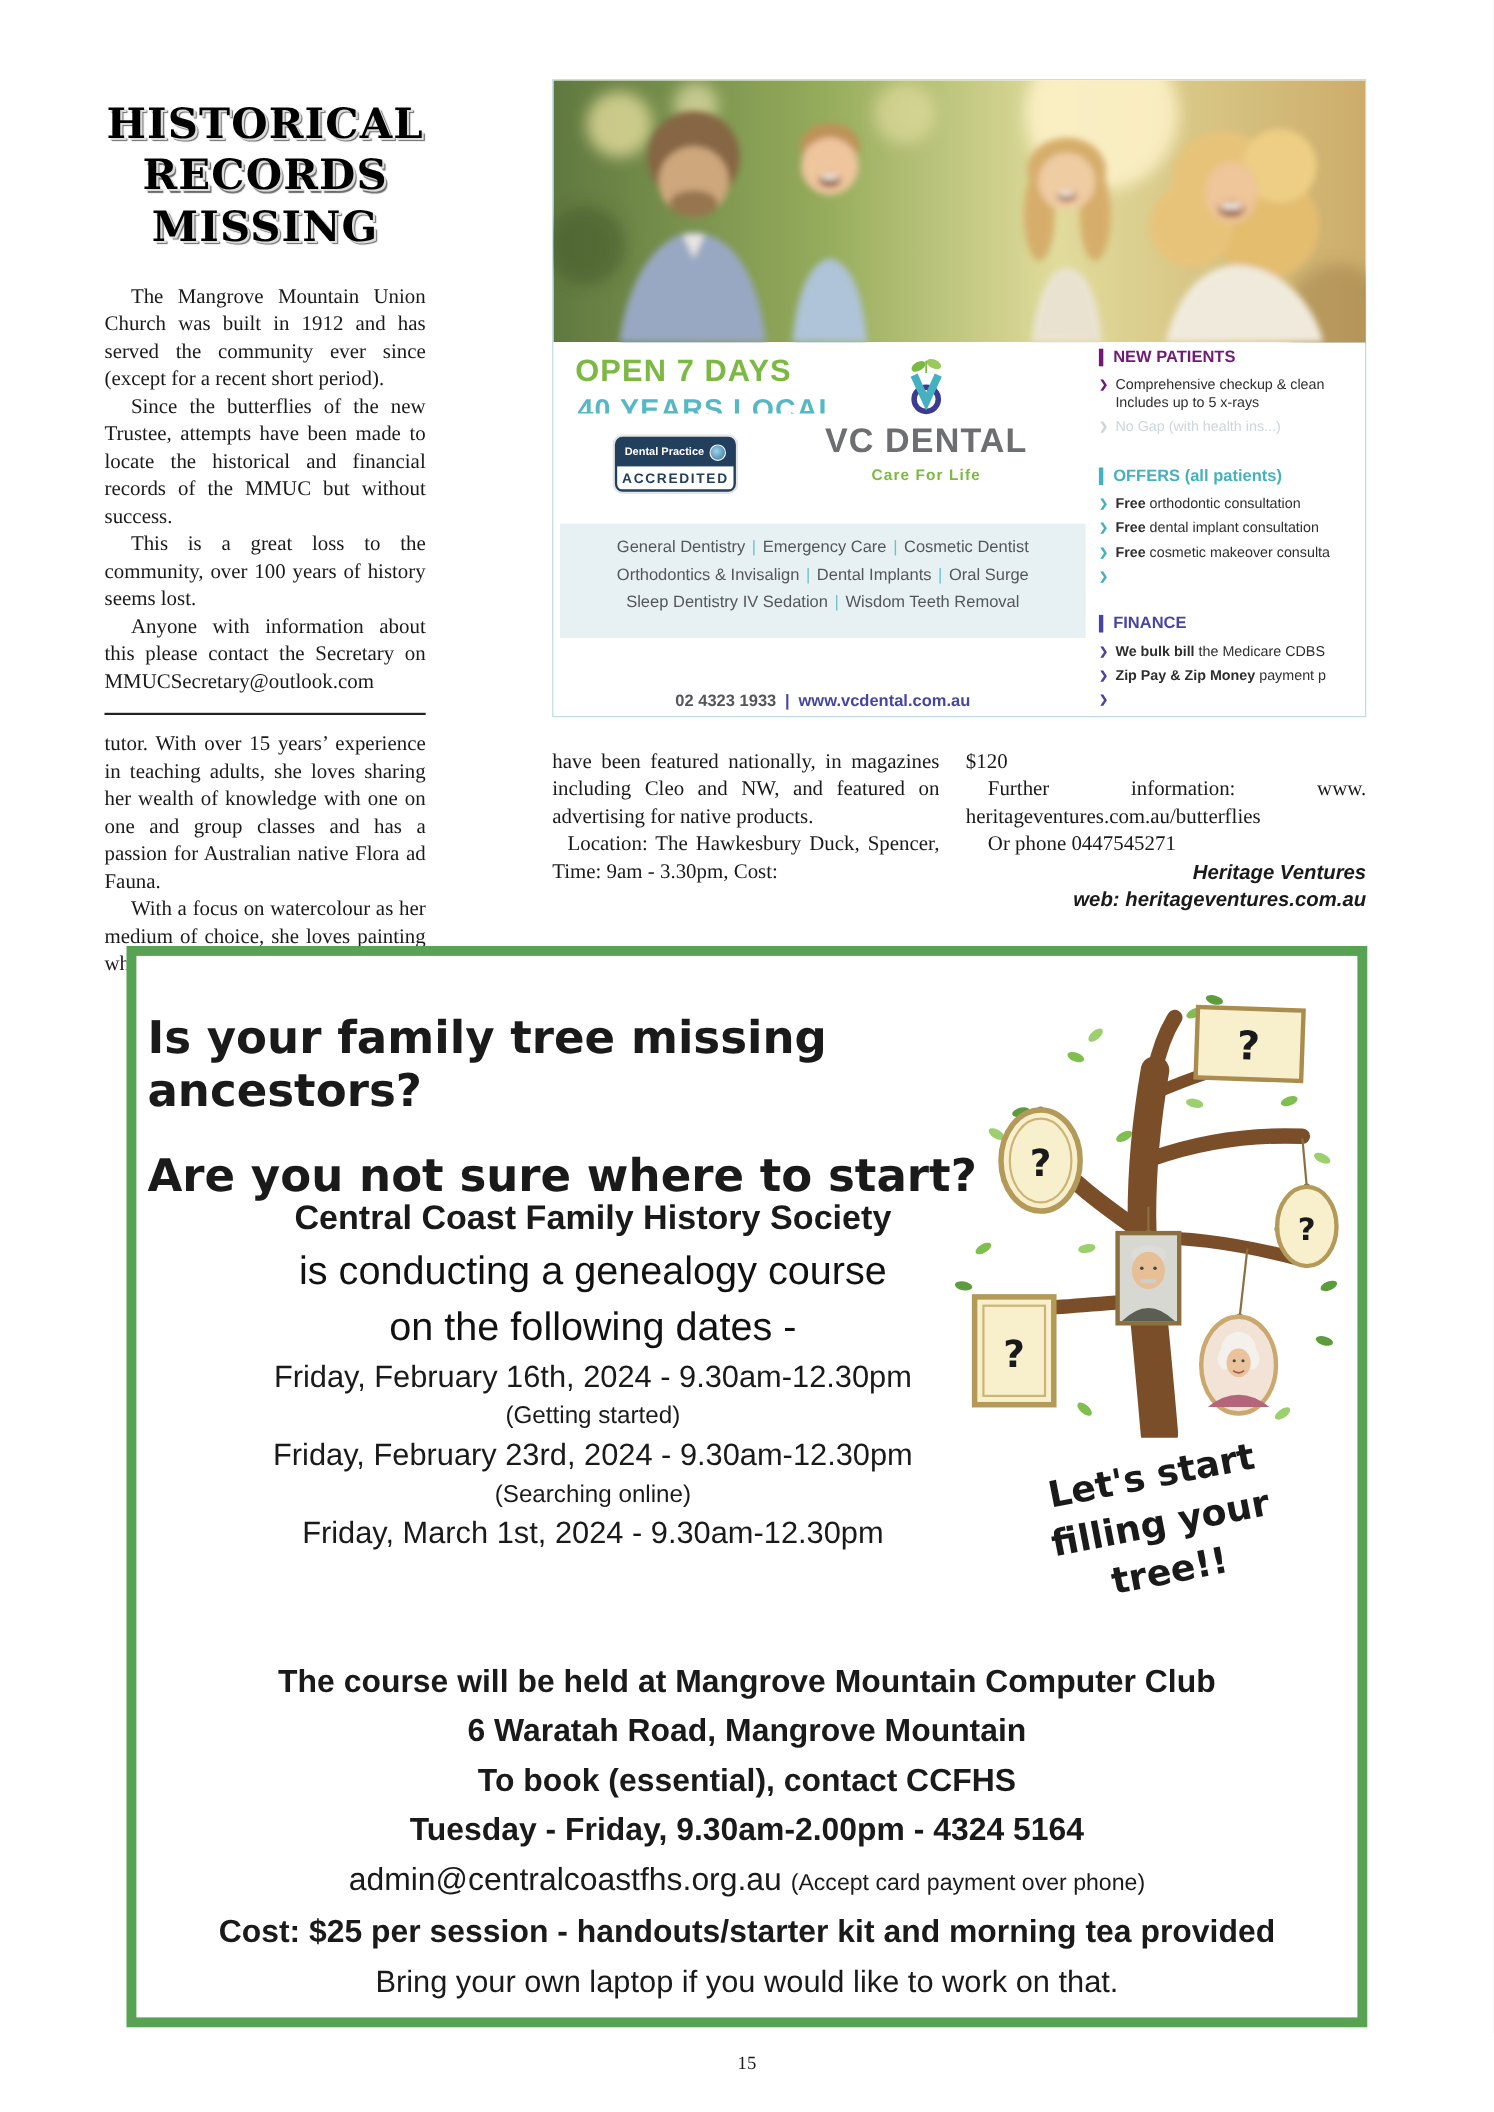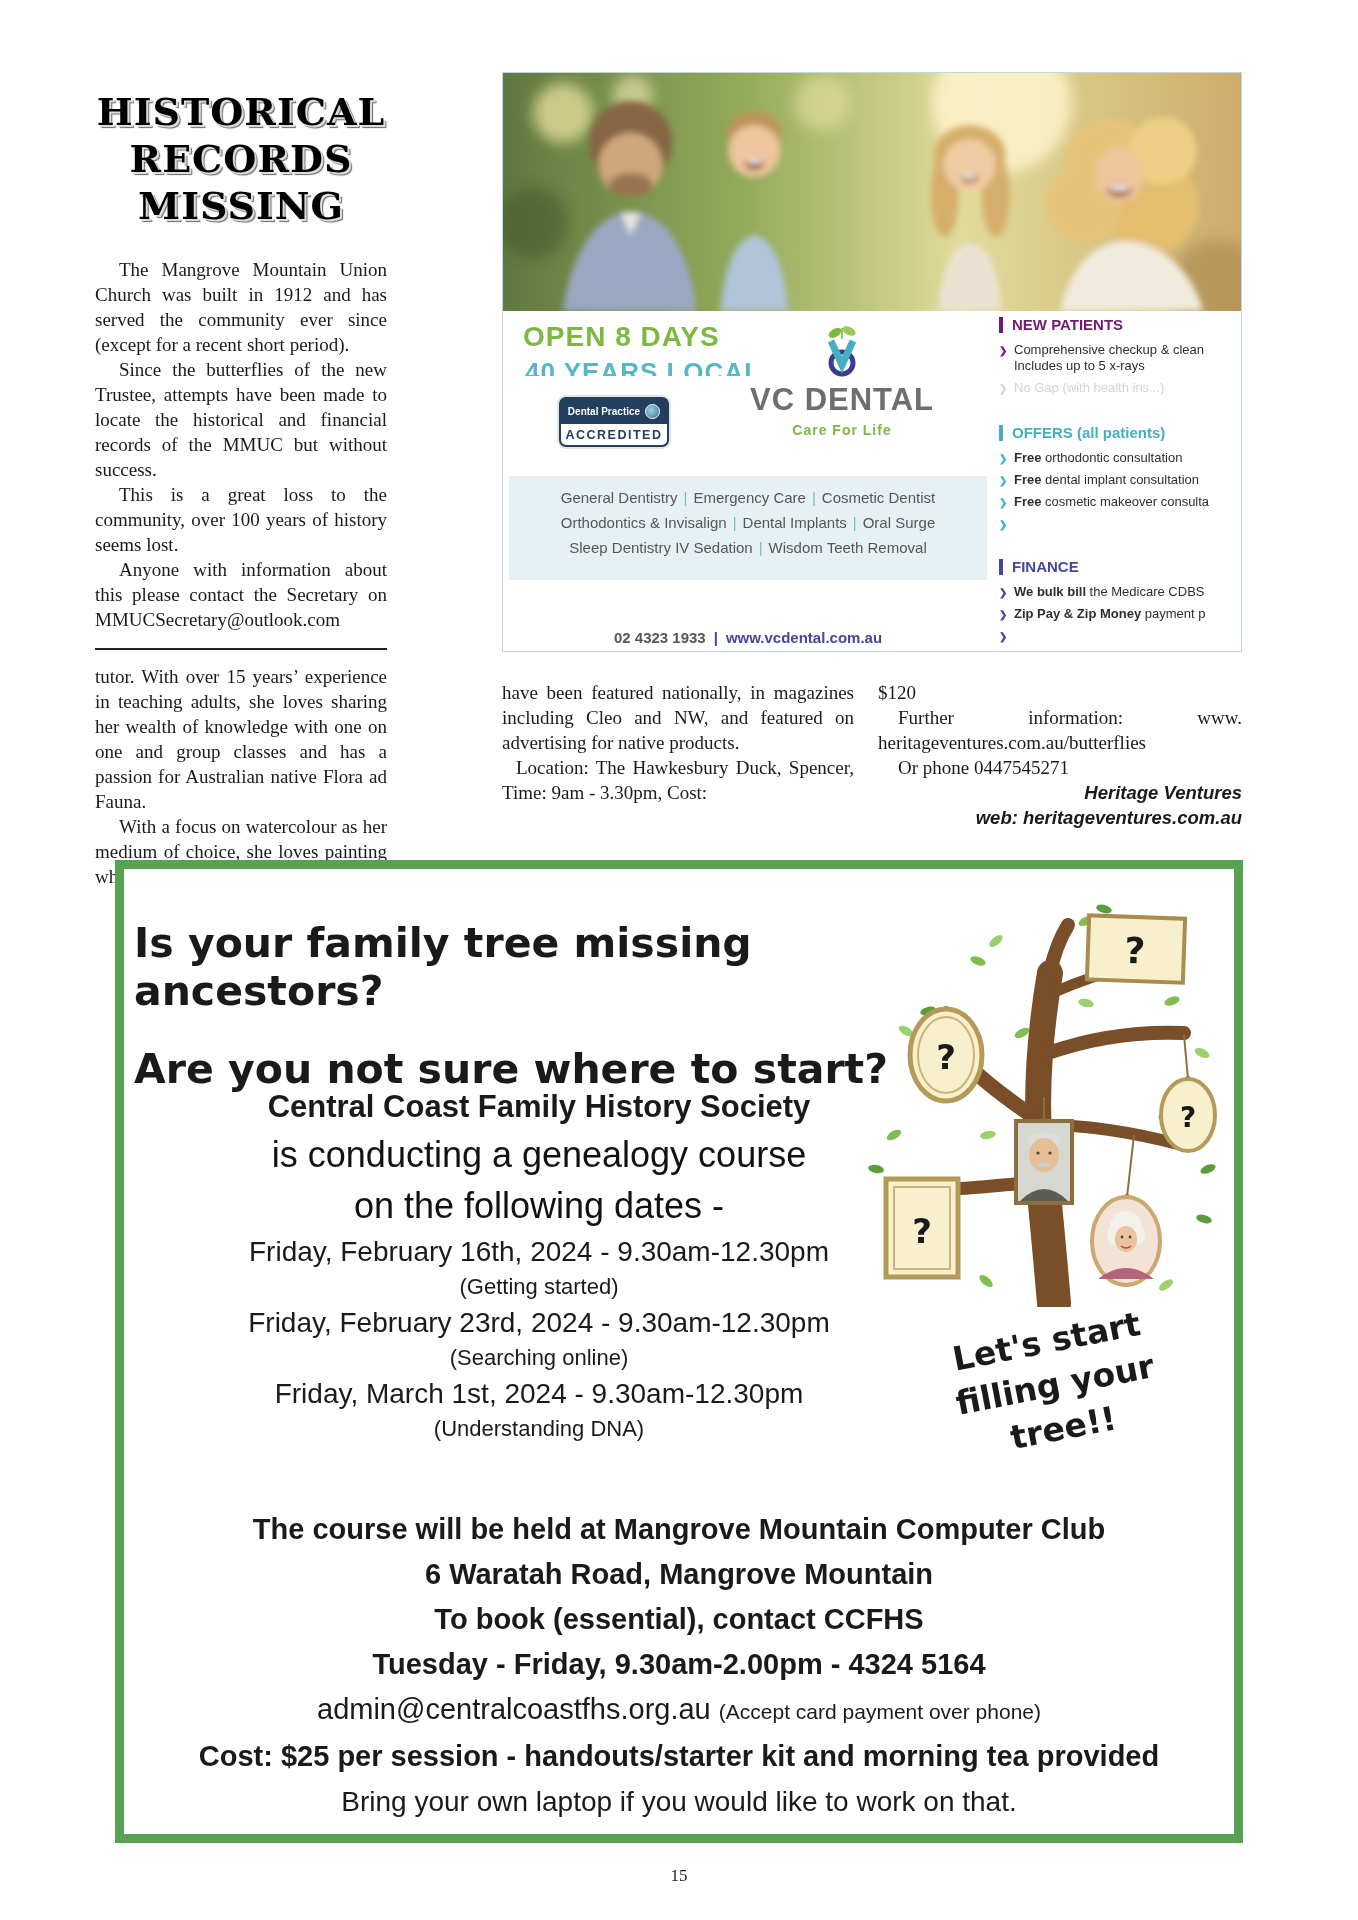--- a/index.html
+++ b/index.html
@@ -154,21 +154,21 @@
         <circle cx="582" cy="132" r="38" fill="#e6c178"></circle>
         <circle cx="662" cy="78" r="34" fill="#eccd84"></circle>
         <ellipse cx="618" cy="102" rx="24" ry="28" fill="#efc39c"></ellipse>
         <ellipse cx="618" cy="117" rx="12" ry="7" fill="#8a4538"></ellipse>
         <rect x="609" y="112" width="18" height="5" rx="2" fill="#ffffff"></rect>
         <path d="M558 238 C570 190 595 168 625 168 C662 170 692 200 702 238 Z" fill="#f0ede6"></path>
       </g>
       <rect width="740" height="238" fill="#f5d98c" opacity=".10"></rect>
     </svg>
 
-    <div class="ad-open">OPEN 8 DAYS</div>
+    <div class="ad-open">OPEN 7 DAYS</div>
     <div class="ad-local-clip">
       <div class="ad-local">40 YEARS LOCAL</div>
     </div>
 
     <div class="badge">
       <div class="badge-top">
         <span>Dental Practice</span>
         <span class="badge-circle"></span>
       </div>
       <div class="badge-bottom">ACCREDITED</div>
@@ -275,21 +275,20 @@
       <div class="intro-line">is conducting a genealogy course</div>
       <div class="intro-line">on the following dates -</div>
     </div>
 
     <div class="sessions">
       <div class="sess-date">Friday, February 16th, 2024 - 9.30am-12.30pm</div>
       <div class="sess-topic">(Getting started)</div>
       <div class="sess-date">Friday, February 23rd, 2024 - 9.30am-12.30pm</div>
       <div class="sess-topic">(Searching online)</div>
       <div class="sess-date">Friday, March 1st, 2024 - 9.30am-12.30pm</div>
-      <div class="sess-topic">(Understanding DNA)</div>
     </div>
 
     <div class="callout comic">
       <div>Let's start</div>
       <div>filling your</div>
       <div>tree!!</div>
     </div>
 
     <svg class="tree" viewBox="0 0 396 420">
       <g stroke="#7a4e28" fill="none" stroke-linecap="round">

